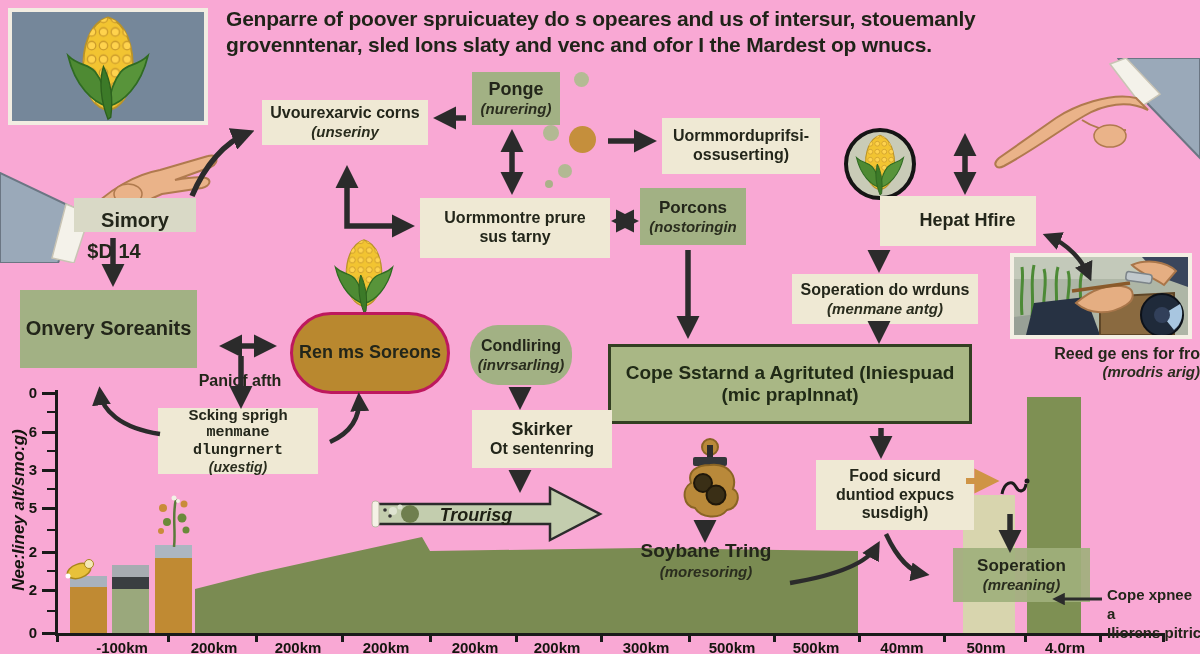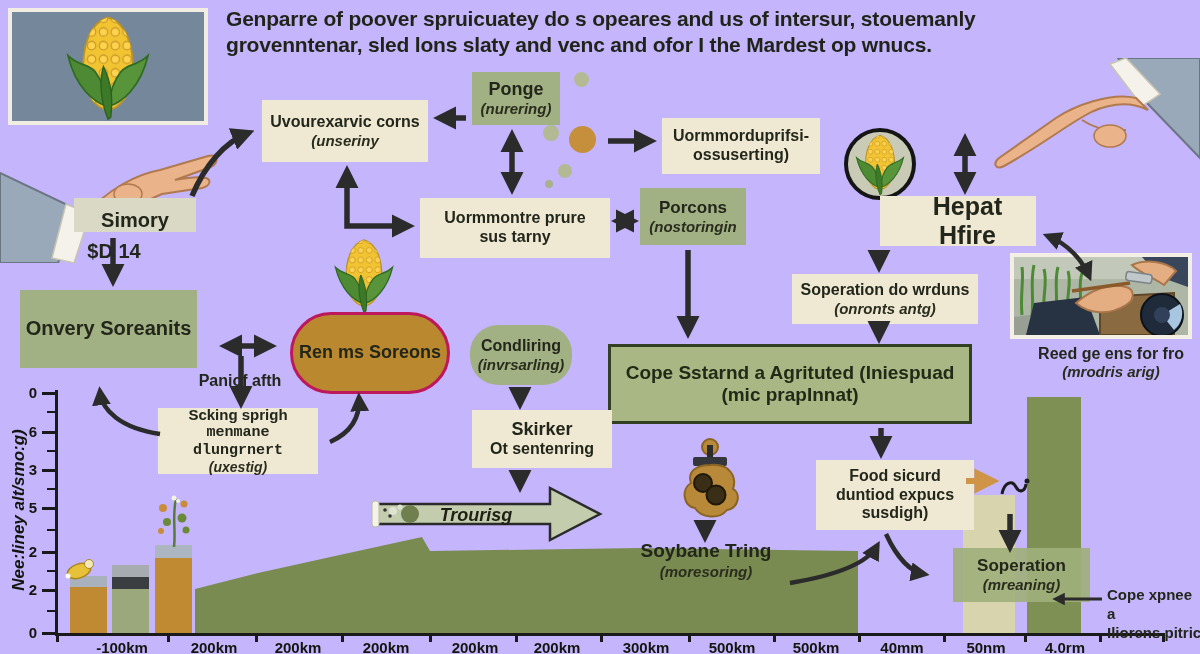--- a/index.html
+++ b/index.html
@@ -1,16 +1,16 @@
 <!DOCTYPE html>
 <html><head>
 <meta charset="utf-8">
 <style>
   html,body{margin:0;padding:0;}
-  #stage{position:relative;width:1200px;height:654px;background:#c4b5fd;overflow:hidden;
+  #stage{position:relative;width:1200px;height:654px;background:#f9a8d4;overflow:hidden;
          font-family:"Liberation Sans",sans-serif;color:#23261a;}
   .abs{position:absolute;}
   .box{position:absolute;display:flex;flex-direction:column;justify-content:center;align-items:center;
        text-align:center;line-height:1.18;padding:2px;box-sizing:border-box;}
   .cream{background:#efe9d4;}
   .green{background:#a2b184;}
   .bigbox{background:#a9b785;border:3px solid #333f22;}
   .b1{font-weight:700;font-size:16px;color:#23261a;}
   .b2{font-weight:700;font-style:italic;font-size:15px;color:#2a2d1e;}
   .caption{position:absolute;text-align:center;line-height:1.2;}
@@ -63,21 +63,21 @@
     <polygon points="66,86 90,96 74,145 52,140" fill="#f4f2ea" stroke="#c9c4b4" stroke-width="1.5"></polygon>
     <path d="M82,100 C108,70 138,56 160,52 L208,38 C217,35 220,44 211,49 L175,62 C186,60 198,58 206,60 C212,62 210,68 202,70 L162,76 C146,82 132,92 120,102 C104,114 90,112 82,100 Z" fill="#eab389" stroke="#b07a4e" stroke-width="2"></path>
     <ellipse cx="128" cy="76" rx="14" ry="10" fill="#eab389" stroke="#b07a4e" stroke-width="1.5"></ellipse>
   </svg>
 
   <div class="abs z4" style="left:74px;top:198px;width:122px;height:34px;background:#d9d9c6;display:flex;align-items:flex-end;justify-content:center;">
     <span class="b1" style="font-size:20px;">Simory</span>
   </div>
   <div class="abs z4 b1" style="left:62px;top:240px;width:104px;font-size:20px;text-align:center;">$D 14</div>
 
-  <div class="box cream z4" style="left:262px;top:100px;width:166px;height:62px;">
+  <div class="box cream z4" style="left:262px;top:100px;width:166px;height:45px;">
     <span class="b1">Uvourexarvic corns</span>
     <span class="b2">(unseriny</span>
   </div>
 
   <div class="box green z4" style="left:472px;top:72px;width:88px;height:53px;">
     <span class="b1" style="font-size:18px;">Ponge</span>
     <span class="b2">(nurering)</span>
   </div>
 
   <div class="box cream z4" style="left:420px;top:198px;width:190px;height:60px;">
@@ -90,26 +90,26 @@
     <span class="b2">(nostoringin</span>
   </div>
 
   <div class="box cream z4" style="left:662px;top:118px;width:158px;height:56px;">
     <span class="b1">Uormmorduprifsi-</span>
     <span class="b1">ossuserting)</span>
   </div>
 
 
   <div class="box cream z4" style="left:880px;top:196px;width:156px;height:50px;">
-    <span class="b1" style="font-size:25px;margin-left:19px;">Hepat Hfire</span>
+    <span class="b1" style="font-size:18px;margin-left:19px;">Hepat Hfire</span>
   </div>
 
   <div class="box cream z4" style="left:792px;top:274px;width:186px;height:50px;">
     <span class="b1">Soperation do wrduns</span>
-    <span class="b2">(onronts antg)</span>
+    <span class="b2">(menmane antg)</span>
   </div>
 
   <div class="box bigbox z4" style="left:608px;top:344px;width:364px;height:80px;">
     <span class="b1" style="font-size:19px;color:#202a16;">Cope Sstarnd a Agrituted (Iniespuad</span>
     <span class="b1" style="font-size:19px;color:#202a16;">(mic prapInnat)</span>
   </div>
 
   <div class="box cream z4" style="left:816px;top:460px;width:158px;height:70px;">
     <span class="b1">Food sicurd</span>
     <span class="b1">duntiod expucs</span>
@@ -177,21 +177,21 @@
       <path d="M62,46 C78,32 96,26 112,30 C120,32 122,42 112,48 C96,58 76,58 62,46 Z" fill="#e5ae82" stroke="#a9764a" stroke-width="2"></path>
       <line x1="58" y1="34" x2="116" y2="26" stroke="#8a5a2a" stroke-width="3.5"></line>
       <polygon points="128,0 174,0 174,30 146,20" fill="#3a465c"></polygon>
       <path d="M118,8 C132,2 152,4 162,14 L150,28 C138,20 126,16 118,8 Z" fill="#e5ae82" stroke="#a9764a" stroke-width="2"></path>
       <rect x="112" y="16" width="26" height="9" rx="3" fill="#c0c8cc" stroke="#7c8489" stroke-width="1.5" transform="rotate(8 125 20)"></rect>
       <circle cx="148" cy="58" r="21" fill="#1f2a3a" stroke="#0c1119" stroke-width="2"></circle>
       <path d="M148,58 L166,47 A21,21 0 0 1 160,73 Z" fill="#a8c6e0"></path>
       <circle cx="148" cy="58" r="8" fill="#32405a"></circle>
     </svg>
   </div>
-  <div class="caption z4" style="left:1022px;top:344px;width:178px;">
+  <div class="caption z4" style="left:1022px;top:344px;width:178px;text-align:right;">
     <div class="b1">Reed ge ens for fro</div>
     <div class="b2">(mrodris arig)</div>
   </div>
 
   <svg class="abs z4" style="left:368px;top:484px;" width="240" height="62" viewBox="0 0 240 62">
     <polygon points="8,20 182,20 182,4 232,30 182,56 182,40 8,40" fill="#c3cdae" stroke="#2b2b2b" stroke-width="2.5"></polygon>
     <rect x="4" y="17" width="7" height="26" rx="3" fill="#f5f2e6" stroke="#bdb8a6" stroke-width="1"></rect>
     <circle cx="42" cy="30" r="9" fill="#6f7f4e"></circle>
     <circle cx="25" cy="27" r="4" fill="#dfe4d2"></circle>
     <circle cx="32" cy="23" r="2.5" fill="#dfe4d2"></circle>

